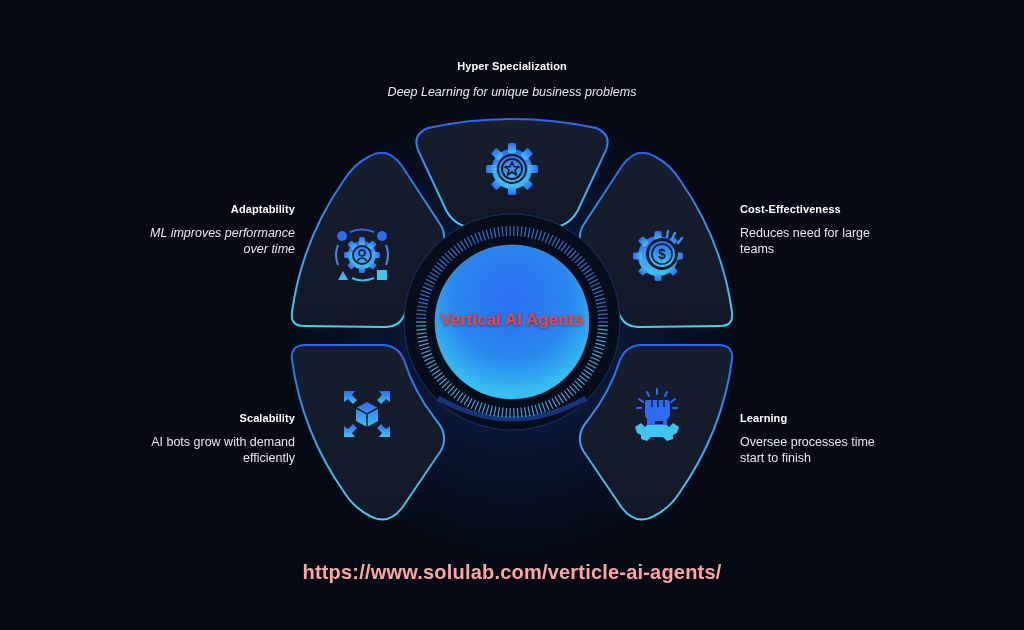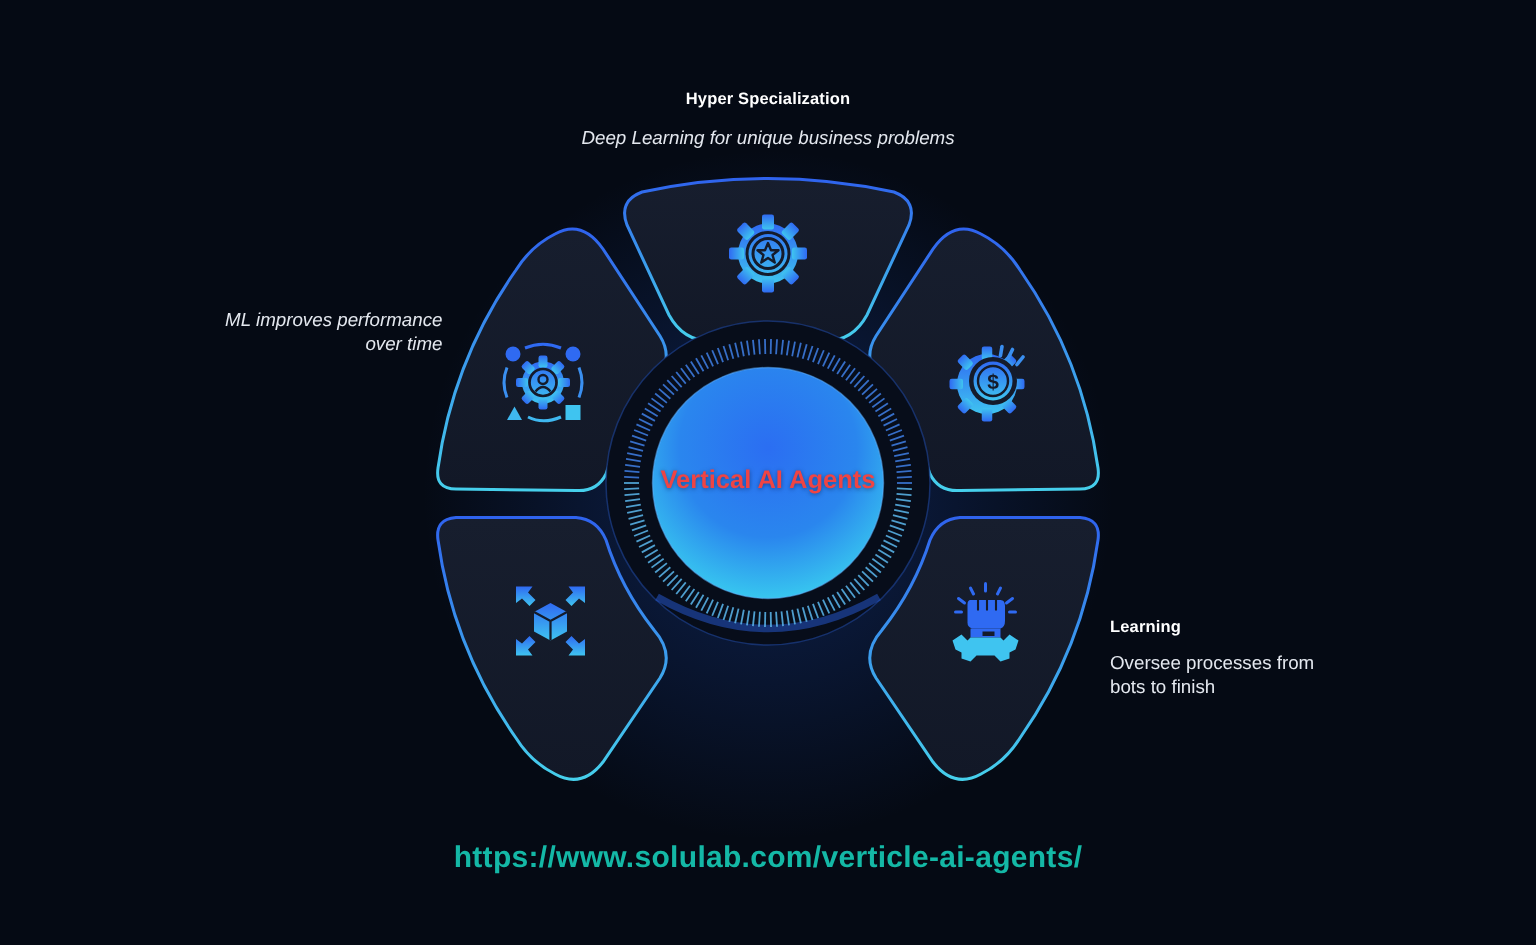--- a/index.html
+++ b/index.html
@@ -22,21 +22,21 @@
   #lbl-tr { left:740px; top:199px; width:190px; }
   #lbl-bl { left:110px; top:408px; width:185px; }
   #lbl-br { left:740px; top:408px; width:190px; }
   .center-text {
     position:absolute; left:432px; top:308px; width:160px;
     text-align:center; color:#ef4444; font-weight:700; font-size:17px; line-height:24px;
     text-shadow:0 1px 3px rgba(0,20,60,0.5);
   }
   .footer-url {
     position:absolute; left:212px; top:561px; width:600px; text-align:center;
-    color:#14b8a6; font-weight:700; font-size:20px; letter-spacing:0.2px;
+    color:#fca5a5; font-weight:700; font-size:20px; letter-spacing:0.2px;
   }
 </style>
 </head>
 <body>
 
 <div class="stage">
   <svg class="diagram" width="1024" height="630" viewBox="0 0 1024 630">
     <defs>
       <linearGradient id="strokeGrad" x1="0" y1="0" x2="0" y2="1">
         <stop offset="0" stop-color="#2f63ee"></stop>
@@ -348,28 +348,35 @@
       <path d="M-22,12 L-16,8 L-12,12 L-10,10 L10,10 L12,12 L16,8 L22,12 L20,18 L16,20 L16,24 L10,26 L6,22 L-6,22 L-10,26 L-16,24 L-16,20 L-20,18 Z" fill="#3fc4f0"></path>
     </g>
   </svg>
 
   <div class="label center-align" id="lbl-top">
     <div class="title">Hyper Specialization</div>
     <div class="desc">Deep Learning for unique business problems</div>
   </div>
 
   <div class="label right-align" id="lbl-tl">
+    <div class="title">Adaptability</div>
     <div class="desc" style="padding-left:25px;font-style:italic;">ML improves performance over time</div>
   </div>
 
+  <div class="label" id="lbl-tr">
+    <div class="title">Cost-Effectiveness</div>
+    <div class="desc" style="width:150px;">Reduces need for large teams</div>
+  </div>
 
   <div class="label right-align" id="lbl-bl">
+    <div class="title">Scalability</div>
+    <div class="desc" style="padding-left:25px;">AI bots grow with demand efficiently</div>
   </div>
 
   <div class="label" id="lbl-br">
     <div class="title">Learning</div>
-    <div class="desc" style="width:160px;">Oversee processes from bots to finish</div>
+    <div class="desc" style="width:160px;">Oversee processes time start to finish</div>
   </div>
 
   <div class="center-text">Vertical AI Agents</div>
 
   <div class="footer-url">https://www.solulab.com/verticle-ai-agents/</div>
 </div>
 
 </body></html>

